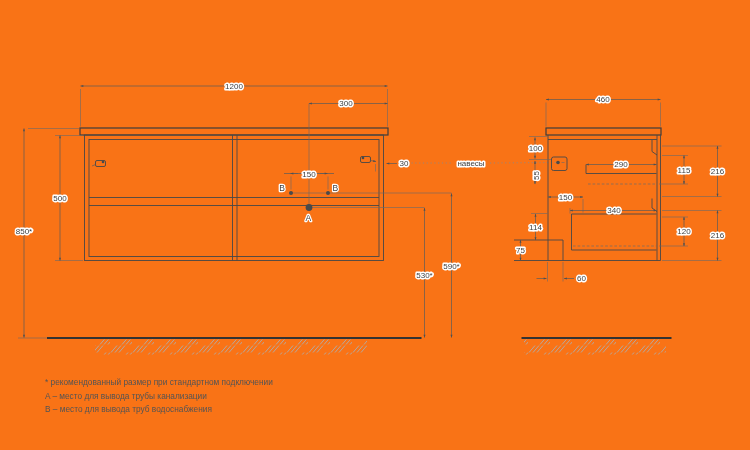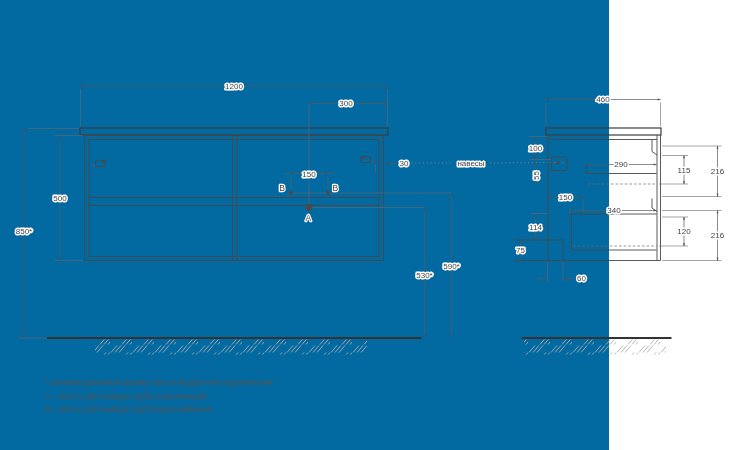--- a/index.html
+++ b/index.html
@@ -1,16 +1,16 @@
 <!DOCTYPE html>
 <html><head>
 <meta charset="utf-8">
 <style>
   html,body{margin:0;padding:0;background:#fff;}
-  .stage{width:609px;height:450px;position:relative;background:#0369a1;font-family:"Liberation Sans",sans-serif;}
+  .stage{width:750px;height:450px;position:relative;background:#f97316;font-family:"Liberation Sans",sans-serif;}
   svg{display:block;}
   .ln{stroke:#474747;stroke-width:0.9;fill:none;stroke-linecap:butt;}
   .thick{stroke:#3d3d3d;stroke-width:1.2;fill:none;}
   .dl{stroke:#5a5a5a;stroke-width:0.7;fill:none;}
   .dash{stroke:#6a6a6a;stroke-width:0.7;fill:none;stroke-dasharray:2.6,2;}
   .dotl{stroke:#8a8a8a;stroke-width:0.8;fill:none;stroke-dasharray:1.2,2.6;}
   .floorln{stroke:#333;stroke-width:1.8;fill:none;}
   .extln{stroke:#6a6a6a;stroke-width:0.6;fill:none;}
   .dim-t{font:8px "Liberation Sans",sans-serif;fill:#3e3e3e;text-anchor:middle;
          paint-order:stroke fill;stroke:#fff;stroke-width:3px;stroke-linejoin:round;}

